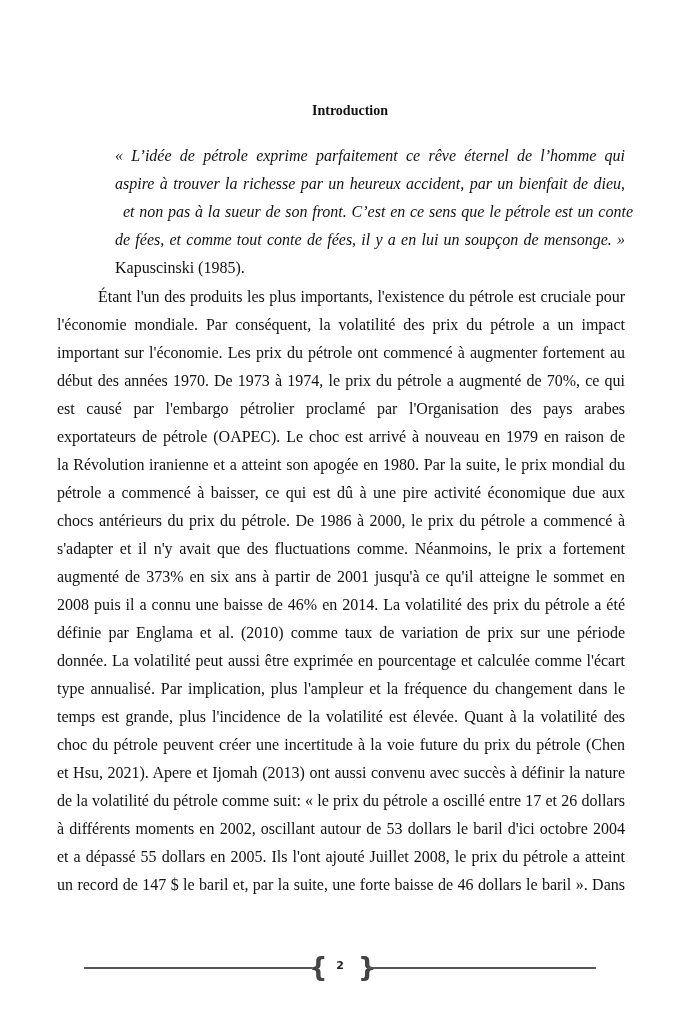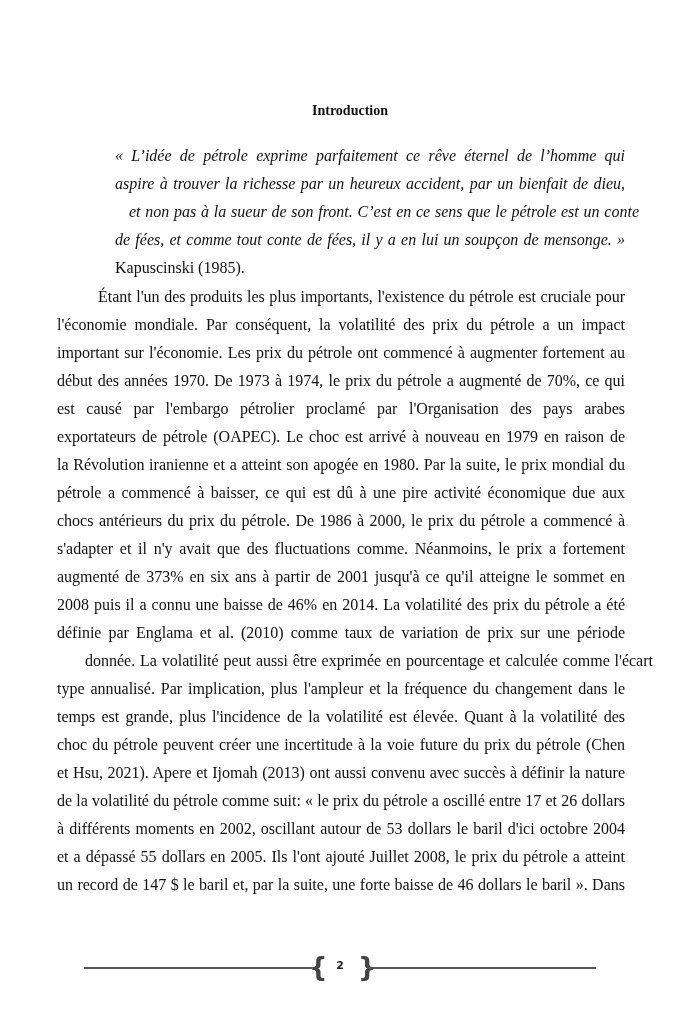--- a/index.html
+++ b/index.html
@@ -37,40 +37,40 @@
 </style>
 </head>
 <body>
 
 <div class="page">
   <div class="title">Introduction</div>
 
   <div>
     <div class="line quote" style="left:115px; width:510px; top:145px;"><span class="inner">« L’idée de pétrole exprime parfaitement ce rêve éternel de l’homme qui</span></div>
     <div class="line quote" style="left:115px; width:510px; top:173px;"><span class="inner">aspire à trouver la richesse par un heureux accident, par un bienfait de dieu,</span></div>
-    <div class="line quote" style="left:129px; width:510px; top:201px;"><span class="inner">et non pas à la sueur de son front. C’est en ce sens que le pétrole est un conte</span></div>
+    <div class="line quote" style="left:123px; width:510px; top:201px;"><span class="inner">et non pas à la sueur de son front. C’est en ce sens que le pétrole est un conte</span></div>
     <div class="line quote" style="left:115px; width:510px; top:229px;"><span class="inner">de fées, et comme tout conte de fées, il y a en lui un soupçon de mensonge. »</span></div>
     <div class="line noj" style="left:115px; width:510px; top:257px;"><span class="inner">Kapuscinski (1985).</span></div>
   </div>
 
   <div>
     <div class="line" style="left:98px; width:527px; top:286px;"><span class="inner">Étant l'un des produits les plus importants, l'existence du pétrole est cruciale pour</span></div>
     <div class="line" style="left:57px; width:568px; top:314px;"><span class="inner">l'économie mondiale. Par conséquent, la volatilité des prix du pétrole a un impact</span></div>
     <div class="line" style="left:57px; width:568px; top:342px;"><span class="inner">important sur l'économie. Les prix du pétrole ont commencé à augmenter fortement au</span></div>
     <div class="line" style="left:57px; width:568px; top:370px;"><span class="inner">début des années 1970. De 1973 à 1974, le prix du pétrole a augmenté de 70%, ce qui</span></div>
     <div class="line" style="left:57px; width:568px; top:398px;"><span class="inner">est causé par l'embargo pétrolier proclamé par l'Organisation des pays arabes</span></div>
     <div class="line" style="left:57px; width:568px; top:426px;"><span class="inner">exportateurs de pétrole (OAPEC). Le choc est arrivé à nouveau en 1979 en raison de</span></div>
     <div class="line" style="left:57px; width:568px; top:454px;"><span class="inner">la Révolution iranienne et a atteint son apogée en 1980. Par la suite, le prix mondial du</span></div>
     <div class="line" style="left:57px; width:568px; top:482px;"><span class="inner">pétrole a commencé à baisser, ce qui est dû à une pire activité économique due aux</span></div>
     <div class="line" style="left:57px; width:568px; top:510px;"><span class="inner">chocs antérieurs du prix du pétrole. De 1986 à 2000, le prix du pétrole a commencé à</span></div>
     <div class="line" style="left:57px; width:568px; top:538px;"><span class="inner">s'adapter et il n'y avait que des fluctuations comme. Néanmoins, le prix a fortement</span></div>
     <div class="line" style="left:57px; width:568px; top:566px;"><span class="inner">augmenté de 373% en six ans à partir de 2001 jusqu'à ce qu'il atteigne le sommet en</span></div>
     <div class="line" style="left:57px; width:568px; top:594px;"><span class="inner">2008 puis il a connu une baisse de 46% en 2014. La volatilité des prix du pétrole a été</span></div>
     <div class="line" style="left:57px; width:568px; top:622px;"><span class="inner">définie par Englama et al. (2010) comme taux de variation de prix sur une période</span></div>
-    <div class="line" style="left:57px; width:568px; top:650px;margin-left:28px;"><span class="inner">donnée. La volatilité peut aussi être exprimée en pourcentage et calculée comme l'écart</span></div>
+    <div class="line" style="left:57px; width:568px; top:650px;"><span class="inner">donnée. La volatilité peut aussi être exprimée en pourcentage et calculée comme l'écart</span></div>
     <div class="line" style="left:57px; width:568px; top:678px;"><span class="inner">type annualisé. Par implication, plus l'ampleur et la fréquence du changement dans le</span></div>
     <div class="line" style="left:57px; width:568px; top:706px;"><span class="inner">temps est grande, plus l'incidence de la volatilité est élevée. Quant à la volatilité des</span></div>
     <div class="line" style="left:57px; width:568px; top:734px;"><span class="inner">choc du pétrole peuvent créer une incertitude à la voie future du prix du pétrole (Chen</span></div>
     <div class="line" style="left:57px; width:568px; top:762px;"><span class="inner">et Hsu, 2021). Apere et Ijomah (2013) ont aussi convenu avec succès à définir la nature</span></div>
     <div class="line" style="left:57px; width:568px; top:790px;"><span class="inner">de la volatilité du pétrole comme suit: « le prix du pétrole a oscillé entre 17 et 26 dollars</span></div>
     <div class="line" style="left:57px; width:568px; top:818px;"><span class="inner">à différents moments en 2002, oscillant autour de 53 dollars le baril d'ici octobre 2004</span></div>
     <div class="line" style="left:57px; width:568px; top:846px;"><span class="inner">et a dépassé 55 dollars en 2005. Ils l'ont ajouté Juillet 2008, le prix du pétrole a atteint</span></div>
     <div class="line" style="left:57px; width:568px; top:874px;"><span class="inner">un record de 147 $ le baril et, par la suite, une forte baisse de 46 dollars le baril ». Dans</span></div>
   </div>
 

